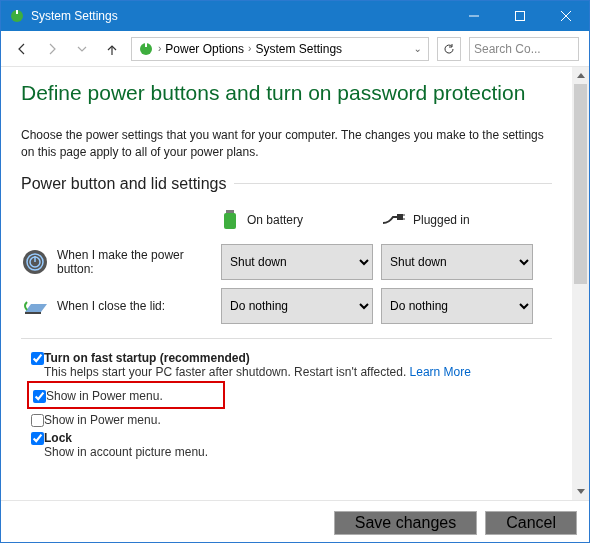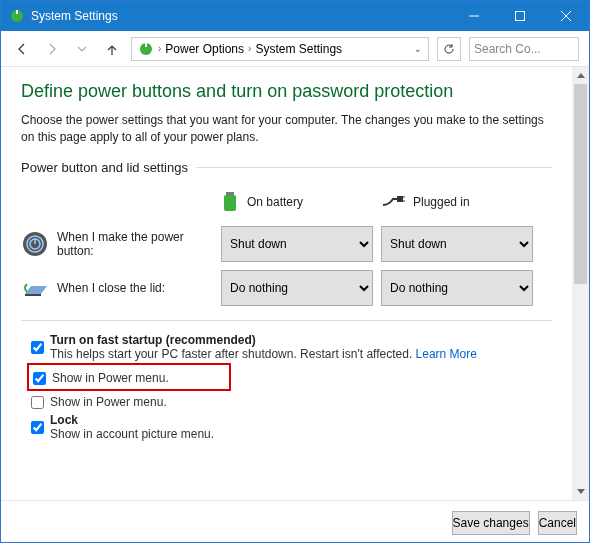--- a/index.html
+++ b/index.html
@@ -19,42 +19,42 @@
 .breadcrumb .sep { color: #666; font-size: 10px; }
 .breadcrumb span { color: #000; }
 .refresh { width: 24px; height: 24px; border: 1px solid #ccc; display: flex; align-items: center; justify-content: center; }
 .search { width: 110px; height: 24px; border: 1px solid #ccc; padding: 0 4px; display: flex; align-items: center; color: #888; }
 .content-wrap { display: flex; height: calc(543px - 30px - 36px - 44px); }
 .content { flex: 1; padding: 14px 20px 10px 20px; font-size: 12px; color: #222; overflow: hidden; }
 .scrollbar { width: 17px; background: #f0f0f0; display: flex; flex-direction: column; }
 .scrollbar .sbtn { height: 17px; display: flex; align-items: center; justify-content: center; }
 .scrollbar .track { flex: 1; position: relative; }
 .scrollbar .thumb { position: absolute; top: 0; left: 2px; right: 2px; height: 200px; background: #cdcdcd; }
-h1 { color: #0a6b2c; font-size: 18px; font-weight: 400; margin-bottom: 10px; }
+h1 { color: #0a6b2c; font-size: 21px; font-weight: 400; margin-bottom: 22px; }
 .intro { margin-bottom: 14px; line-height: 1.4; }
 .group { margin-bottom: 14px; }
 .colhdr { display: flex; margin: 6px 0 10px 0; }
 .colhdr .spacer { width: 200px; }
 .colhdr .col { width: 160px; display: flex; align-items: center; gap: 8px; }
 .table { display: flex; flex-direction: column; gap: 8px; }
 .row { display: flex; align-items: center; }
 .row .lbl { width: 200px; display: flex; align-items: center; gap: 8px; }
 .row .lbl .ricon { width: 28px; height: 28px; flex-shrink: 0; }
 .row select { width: 152px; height: 36px; margin-right: 8px; border: 1px solid #adadad; background: #e1e1e1; font-size: 12px; padding: 0 4px; }
 .shutdown { margin-top: 4px; }
-.chkrow { display: flex; align-items: center; gap: 6px; margin: 4px 0 2px 10px; }
+.chkrow { display: flex; align-items: flex-start; margin: 4px 0 2px 10px; }
 .chkrow input { width: 13px; height: 13px; margin-top: 1px; }
 .chkrow .ct .t { font-weight: 700; }
 .chkrow .ct .d { color: #333; }
 .chkrow .ct a { color: #0066cc; text-decoration: none; }
 .redbox { border: 2px solid #d90000; padding: 2px 60px 2px 4px; display: inline-block; margin-left: 6px; }
 .footer { height: 44px; border-top: 1px solid #e5e5e5; display: flex; align-items: center; justify-content: flex-end; padding: 0 12px; gap: 8px; }
-.footer button { height: 24px; padding: 0 0; background: #e5e5e5; border: 1px solid #adadad; font-size: 12px; }
+.footer button { height: 24px; padding: 0 20px; background: #737373; border: 1px solid #adadad; font-size: 16px; }
 fieldset { border: none; border-top: 1px solid #ddd; padding-top: 8px; }
-legend { padding-right: 8px; font-size: 13px; }
+legend { padding-right: 8px; font-size: 16px; }
 </style>
 </head>
 <body>
 
 <div class="titlebar">
   <span class="icon">
     <svg viewBox="0 0 16 16">
         <circle cx="8" cy="8" r="6" fill="#3eae3e"></circle>
         <rect x="7" y="2" width="2" height="4" fill="#fff"></rect>
       </svg>

